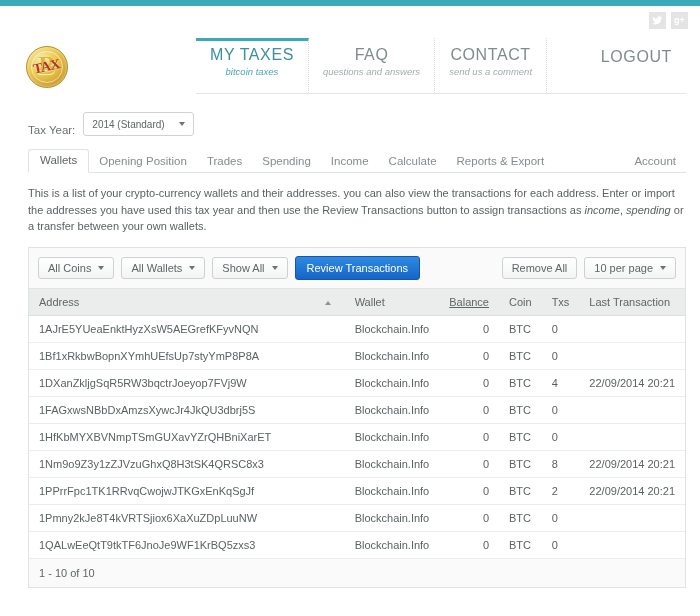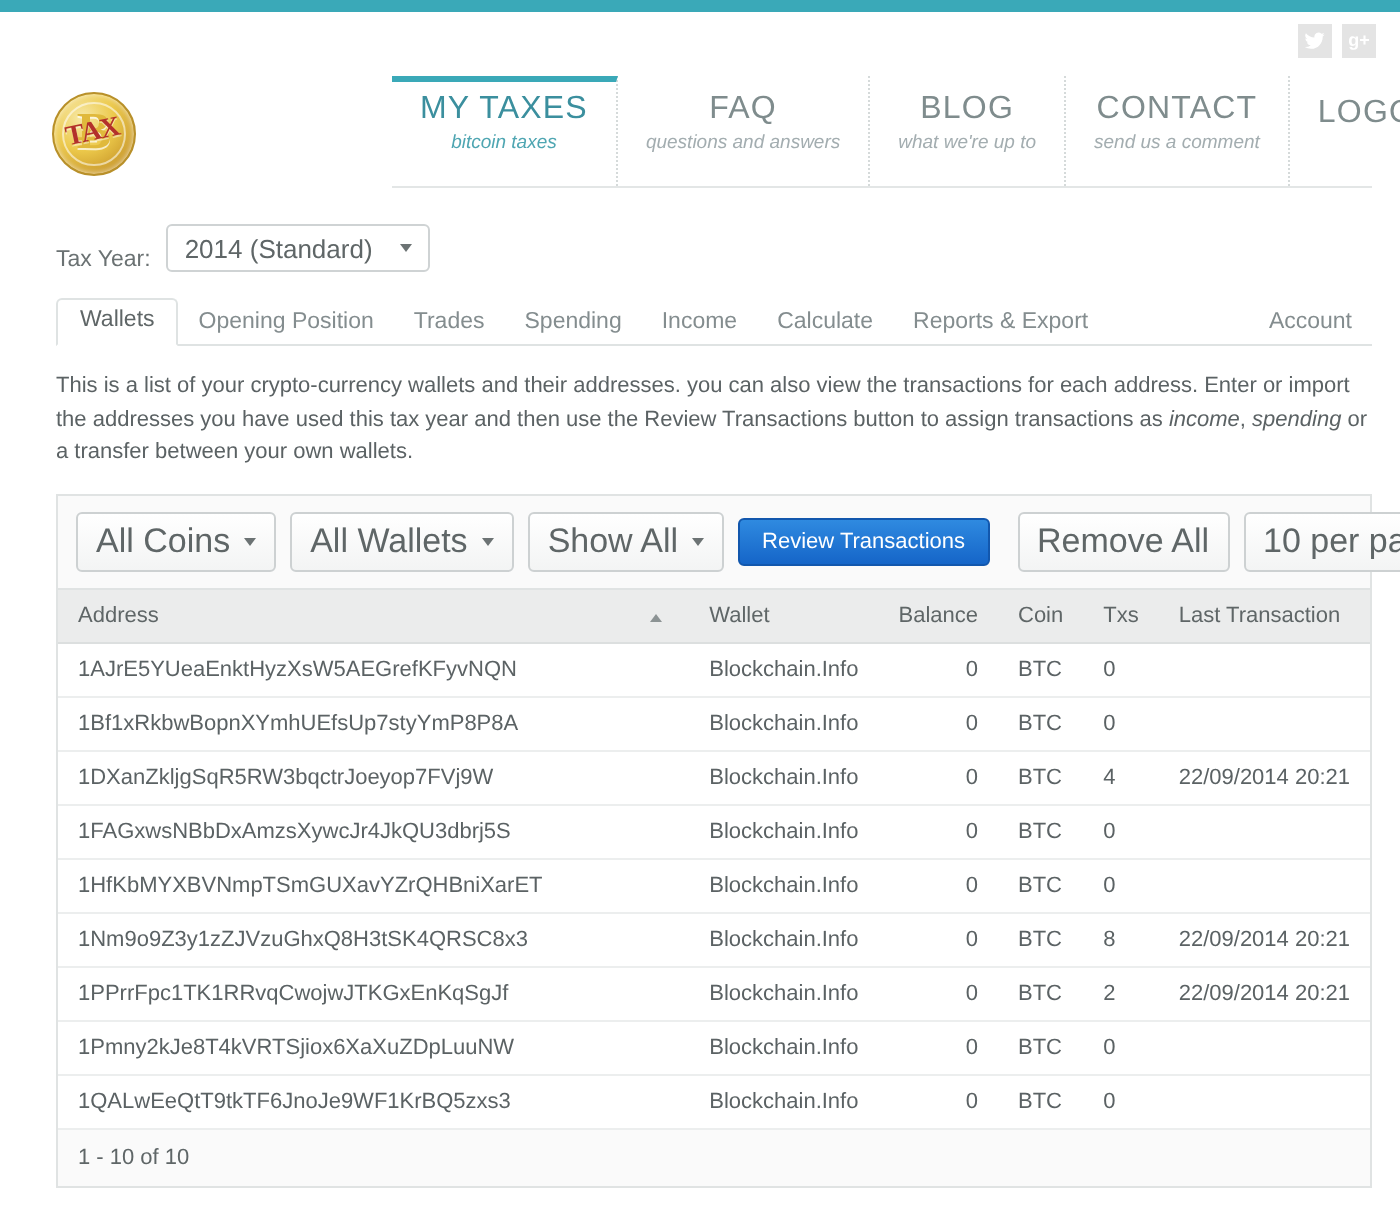--- a/index.html
+++ b/index.html
@@ -126,21 +126,21 @@
     height: 42px;
   }
   .year-label { font-size: 11.5px; color:#6b7273; margin-right: 8px; }
   .select {
     border: 1px solid #cfd3d4;
     border-radius: 3px;
     background: #fff;
     height: 24px;
     display: flex; align-items: center;
     padding: 0 8px;
-    font-size: 13px;
+    font-size: 10px;
     color: #5f6667;
     cursor: pointer;
     gap: 14px;
   }
   .caret { width:0;height:0;border-left:3.5px solid transparent;border-right:3.5px solid transparent;border-top:4px solid #6c7374; }
   .support-btn {
     margin-left: auto;
     background: #3aa9c4;
     background: linear-gradient(#4cb6cd, #35a2bb);
     border: 1px solid #2f94ac;
@@ -195,21 +195,21 @@
   .toolbar {
     display: flex;
     align-items: center;
     gap: 7px;
     padding: 8px 9px;
   }
   .btn {
     border: 1px solid #cdd1d2;
     background: linear-gradient(#ffffff, #f3f4f4);
     border-radius: 3px;
-    font-size: 17px;
+    font-size: 11px;
     color: #5f6667;
     padding: 4px 9px;
     cursor: pointer;
     display: flex; align-items: center; gap: 7px;
     white-space: nowrap;
   }
   .btn-primary {
     background: linear-gradient(#2f8ae0, #1565c8);
     border: 1px solid #1257ad;
     color: #ffffff;
@@ -246,21 +246,21 @@
   tbody td {
     font-size: 11px;
     color: #5b6264;
     padding: 7px 10px;
     border-bottom: 1px solid #eceeee;
     white-space: nowrap;
   }
   tbody td.num { text-align: right; }
   .col-addr { width: 330px; }
   .col-wallet { width: 92px; }
-  .col-balance { width: 54px; }
+  .col-balance { width: 54px; text-decoration: underline; }
   .col-coin { width: 34px; }
   .col-txs { width: 30px; }
   .col-last { width: 100px; }
   .tfoot {
     font-size: 11px;
     color: #5f6667;
     padding: 8px 10px;
     background: #fafafa;
   }
 </style>
@@ -291,24 +291,20 @@
   </div>
 
   <div class="mainnav">
     <div class="navitem first">
       <div class="nt">MY TAXES</div>
       <div class="ns">bitcoin taxes</div>
     </div>
     <div class="navitem">
       <div class="nt">FAQ</div>
       <div class="ns">questions and answers</div>
-    </div>
-    <div class="navitem">
-      <div class="nt">BLOG</div>
-      <div class="ns">what we're up to</div>
     </div>
     <div class="navitem">
       <div class="nt">CONTACT</div>
       <div class="ns">send us a comment</div>
     </div>
     <div class="navitem last">
       <div class="nt">LOGOUT</div>
     </div>
   </div>
 </div>

